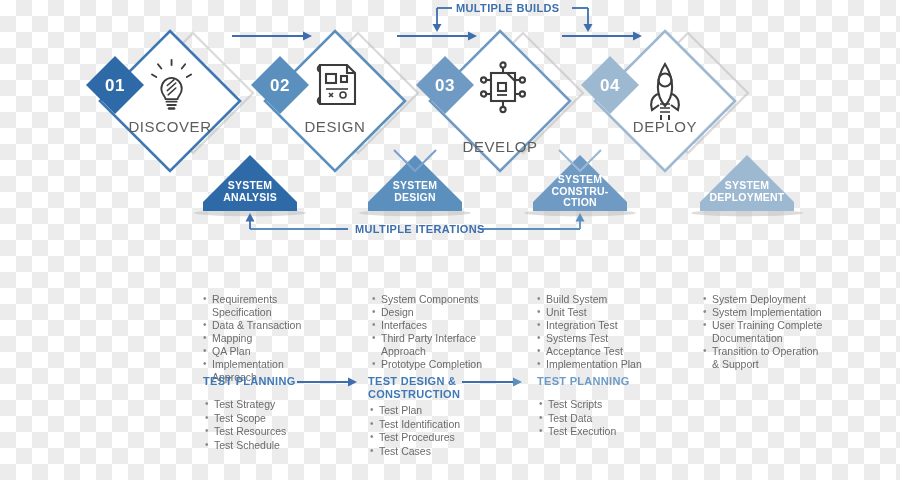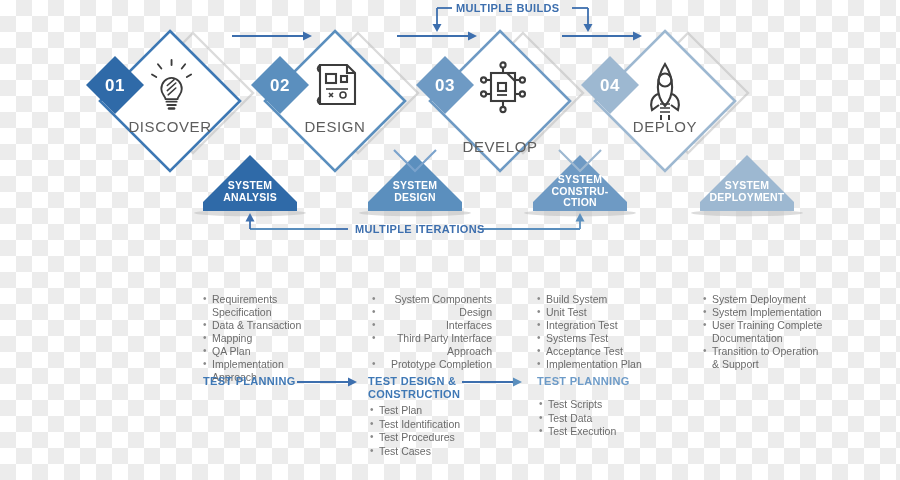--- a/index.html
+++ b/index.html
@@ -243,21 +243,21 @@
   </div>
 
   <div class="bullets" style="left:203px;top:245px;">
     <div class="li">Requirements Specification</div>
     <div class="li">Data &amp; Transaction</div>
     <div class="li">Mapping</div>
     <div class="li">QA Plan</div>
     <div class="li">Implementation Approach</div>
   </div>
 
-  <div class="bullets" style="left:372px;top:245px;text-align:right;">
+  <div class="bullets" style="left:372px;top:245px;">
     <div class="li">System Components</div>
     <div class="li">Design</div>
     <div class="li">Interfaces</div>
     <div class="li">Third Party Interface Approach</div>
     <div class="li">Prototype Completion</div>
   </div>
 
   <div class="bullets" style="left:537px;top:245px;">
     <div class="li">Build System</div>
     <div class="li">Unit Test</div>
@@ -268,20 +268,26 @@
   </div>
 
   <div class="bullets" style="left:703px;top:245px;">
     <div class="li">System Deployment</div>
     <div class="li">System Implementation</div>
     <div class="li">User Training Complete Documentation</div>
     <div class="li">Transition to Operation &amp; Support</div>
   </div>
 
   <div class="testhead" style="left:203px;top:375px;">TEST PLANNING</div>
+  <div class="tbullets" style="left:205px;top:398px;">
+    <div class="li">Test Strategy</div>
+    <div class="li">Test Scope</div>
+    <div class="li">Test Resources</div>
+    <div class="li">Test Schedule</div>
+  </div>
 
   <div class="testhead" style="left:368px;top:375px;">
     <div>TEST DESIGN &amp;</div>
     <div>CONSTRUCTION</div>
   </div>
   <div class="tbullets" style="left:370px;top:404px;">
     <div class="li">Test Plan</div>
     <div class="li">Test Identification</div>
     <div class="li">Test Procedures</div>
     <div class="li">Test Cases</div>

